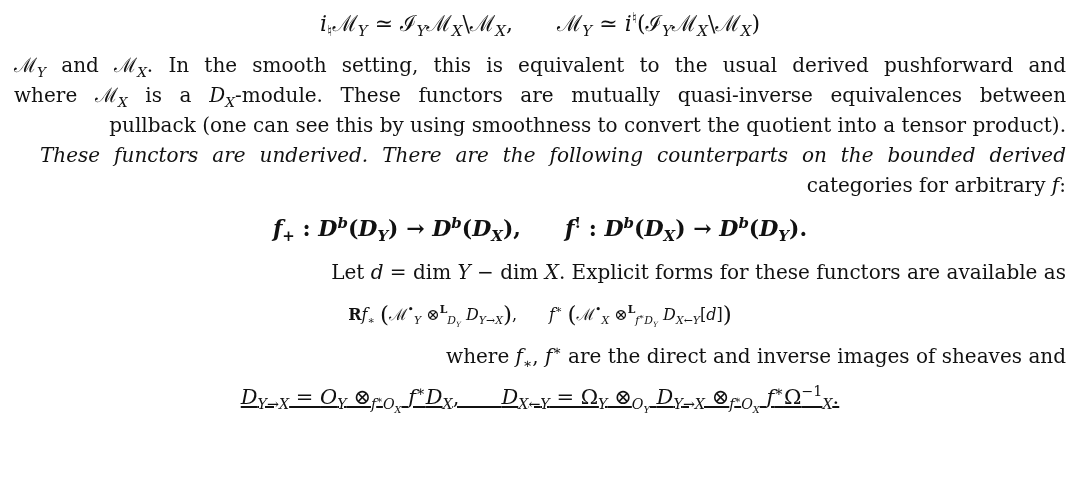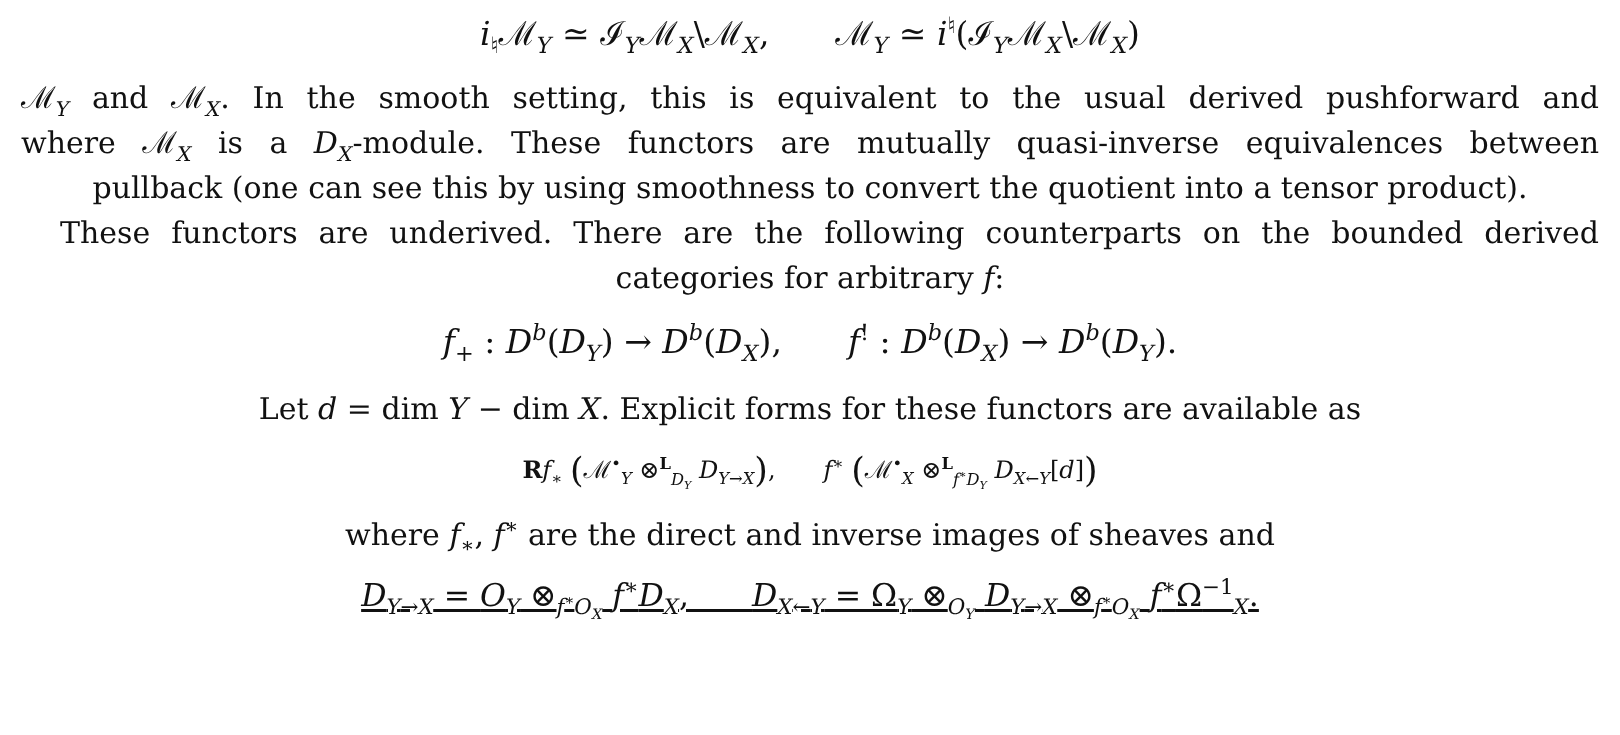--- a/index.html
+++ b/index.html
@@ -22,30 +22,31 @@
     padding: 4px 14px 0 14px;
   }
   .line {
     line-height: 30px;
   }
   .just {
     text-align: justify;
     text-align-last: justify;
   }
   .left {
-    text-align: center;
+    text-align: right;
   }
   .indent {
     text-indent: 26px;
+    font-style: italic;
   }
   .display {
     text-align: center;
   }
   .d1 { font-size: 22px; line-height: 1.25; margin: 6px 0 12px 0; }
-  .d2 { font-size: 22px; line-height: 1.25; margin: 15px 0 15px 0; }
+  .d2 { font-size: 22px; line-height: 1.25; margin: 15px 0 15px 0; font-weight: bold; }
   .d3 { font-size: 16px; line-height: 1.45; margin: 10px 0 10px 0; }
   .d4 { font-size: 21px; line-height: 1.35; margin: 12px 0 0 0; text-decoration: underline; }
   sub, sup {
     line-height: 0;
     font-size: 68%;
   }
   
   .scr {
     font-style: italic;
     font-family: "DejaVu Serif", serif;

